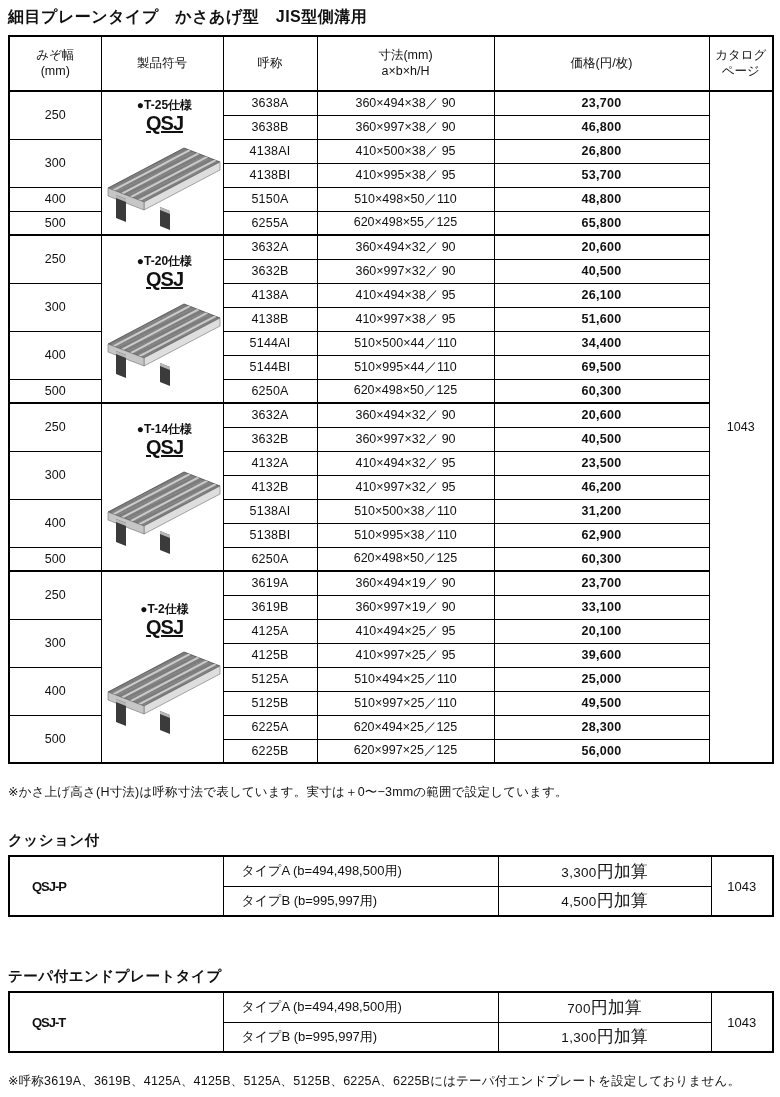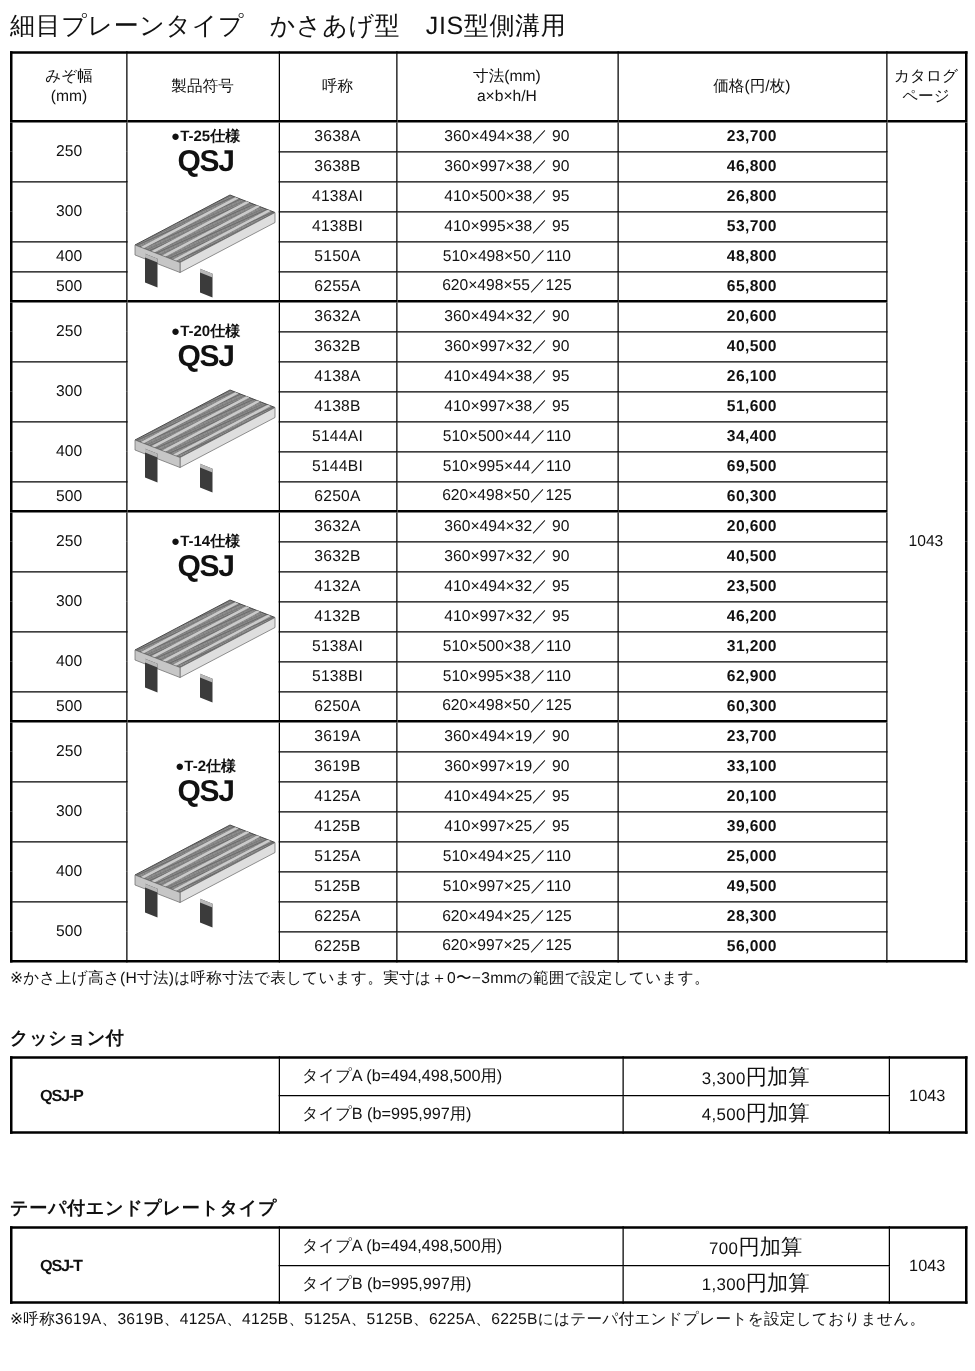--- a/index.html
+++ b/index.html
@@ -6,22 +6,22 @@
   html, body { background: #ffffff; }
   body {
     width: 780px;
     min-height: 1097px;
     font-family: "Liberation Sans", "DejaVu Sans", sans-serif;
     color: #111;
     padding: 7px 8px 10px 8px;
   }
 
   .page-title {
-    font-size: 20px;
-    font-weight: normal;
+    font-size: 16px;
+    font-weight: bold;
     letter-spacing: 0.5px;
     margin-bottom: 7px;
   }
 
   
   table.main-table {
     border-collapse: collapse;
     table-layout: fixed;
     width: 764px;
     border: 2.5px solid #000;
@@ -60,36 +60,37 @@
     padding: 0;
   }
   .spec-label {
     font-size: 12px;
     font-weight: 600;
     padding: 3px 0 0 5px;
     line-height: 1.2;
     white-space: nowrap;
   }
   .product-code {
-    font-size: 24px;
+    font-size: 20px;
     font-weight: 800;
     letter-spacing: -1px;
     line-height: 1.05;
     padding: 1px 0 0 5px;
     font-family: "Liberation Sans", "DejaVu Sans", sans-serif;
+    text-decoration: underline;
   }
   .product-photo {
     width: 120px;
     margin-top: 2px;
     line-height: 0;
   }
 
   .note {
     font-size: 12.5px;
-    margin-top: 4px;
+    margin-top: 20px;
     letter-spacing: 0.2px;
   }
 
   
   .section-heading {
     font-size: 14.5px;
     font-weight: bold;
     margin-bottom: 5px;
     letter-spacing: 0.5px;
   }

